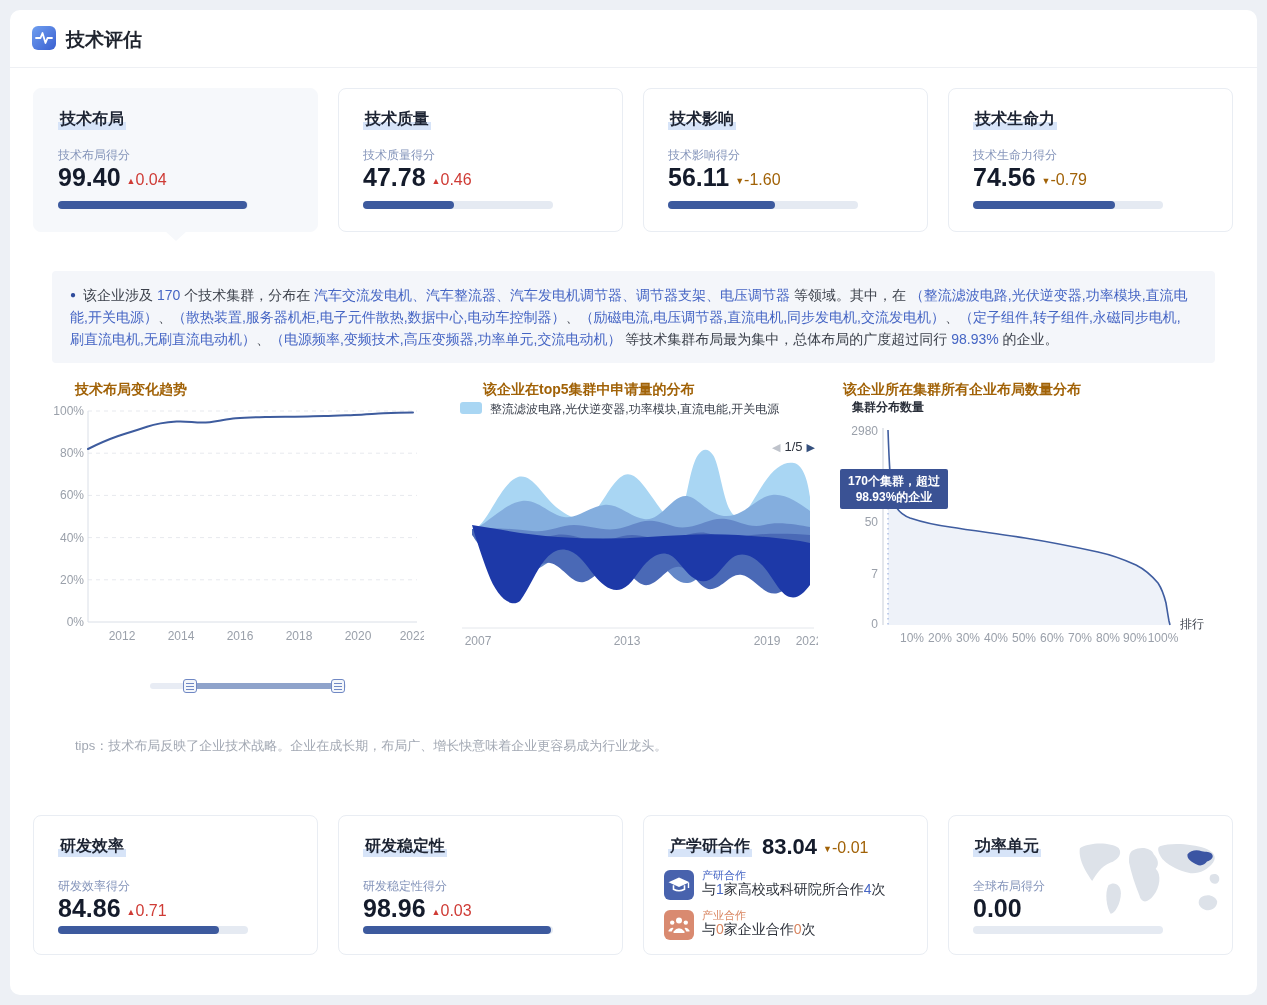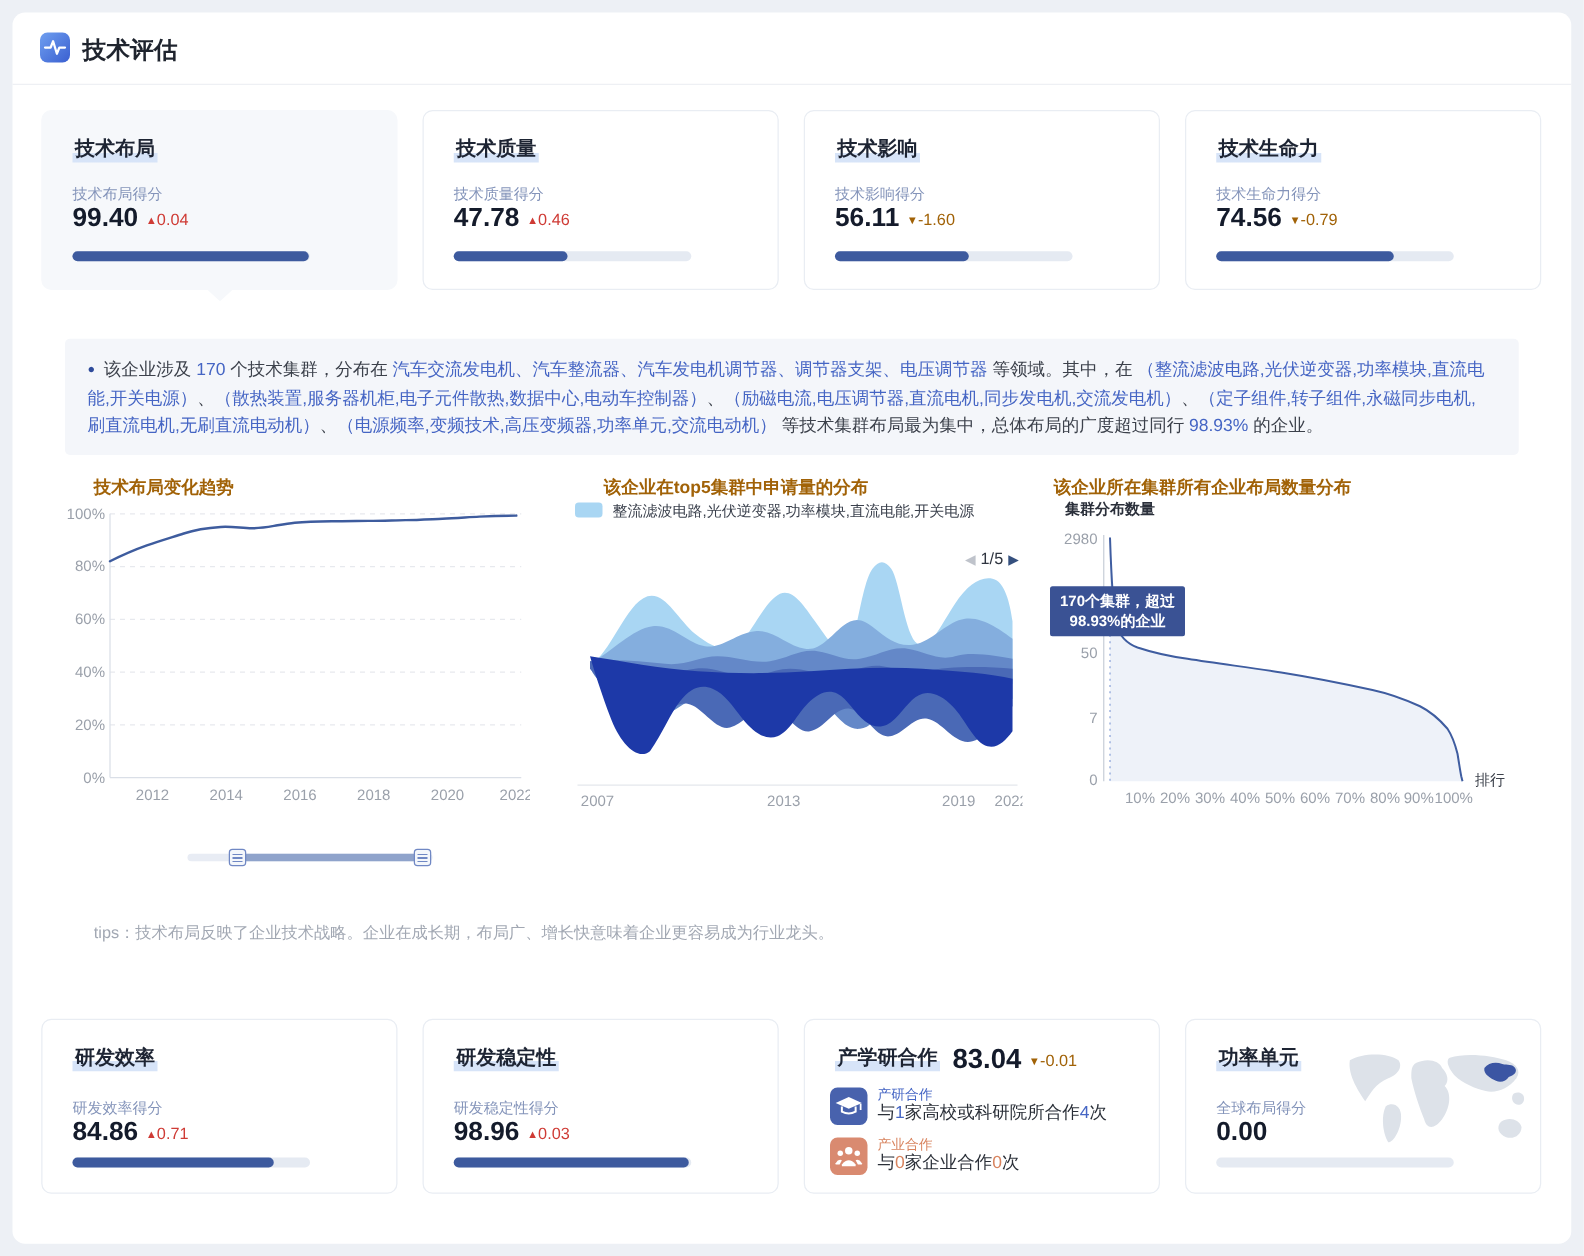--- a/index.html
+++ b/index.html
@@ -15,23 +15,23 @@
   .card{position:absolute;width:285px;background:#fff;border:1px solid #e9edf3;border-radius:8px;box-sizing:border-box;}
   .card.top{height:144px;top:78px;}
   .card.bottom{height:140px;top:805px;}
   .card.selected{background:#f6f8fb;border-color:#f6f8fb;}
   .card.selected::after{content:"";position:absolute;left:50%;bottom:-10px;margin-left:-11px;border-left:11px solid transparent;border-right:11px solid transparent;border-top:10px solid #f6f8fb;}
   .card-title{position:absolute;left:24px;top:20px;font-size:16px;font-weight:bold;color:#1d2433;background:linear-gradient(to top,#d7e4f8 38%,rgba(0,0,0,0) 38%);padding:0 2px;white-space:nowrap;}
   .score-label{position:absolute;left:24px;top:58px;font-size:12px;color:#8494ba;}
   .card.bottom .score-label{top:62px;}
   .score-row{position:absolute;left:24px;top:74px;white-space:nowrap;}
   .card.bottom .score-row{top:78px;}
-  .score{font-size:21px;font-weight:bold;color:#141b2b;}
+  .score{font-size:25px;font-weight:bold;color:#141b2b;}
   .arrow{font-size:9px;margin-left:6px;vertical-align:2px;}
-  .delta{font-size:13px;vertical-align:1px;}
+  .delta{font-size:16px;vertical-align:1px;}
   .up{color:#cf3b35;}
   .down{color:#a16207;}
   .bar{position:absolute;left:24px;top:112px;width:190px;height:8px;background:#e5eaf2;border-radius:4px;}
   .card.bottom .bar{top:110px;}
   .bar-fill{height:100%;background:#3d5a9e;border-radius:4px;width:0;}
   
   .summary{position:absolute;left:42px;top:261px;width:1163px;box-sizing:border-box;background:#f4f6fa;border-radius:4px;padding:13px 22px 13px 18px;font-size:14px;line-height:22px;color:#3c414b;}
   .summary .bullet{color:#2e4b9b;font-size:10px;margin-right:7px;vertical-align:2px;}
   .summary .link{color:#4565c4;}
   

